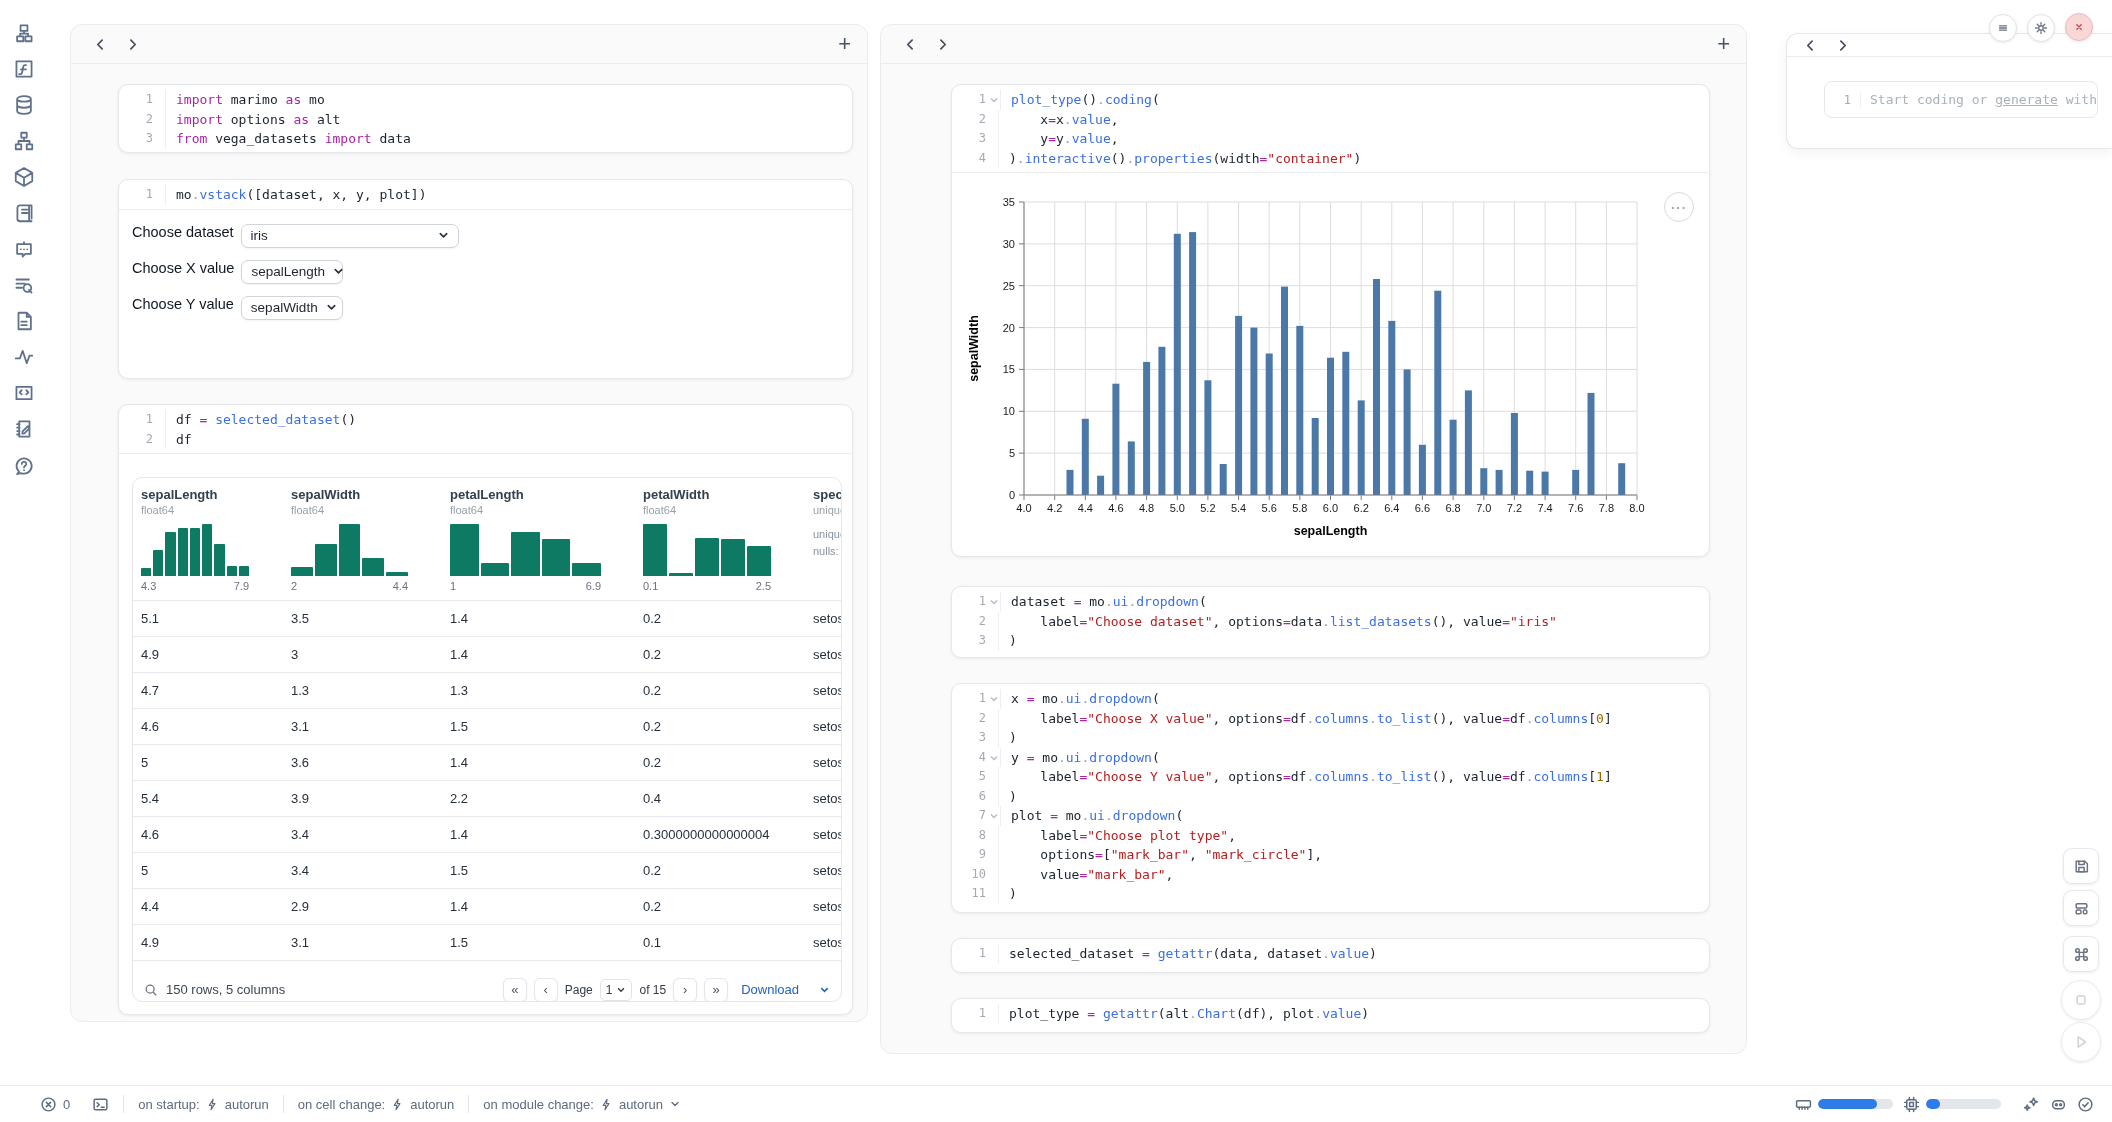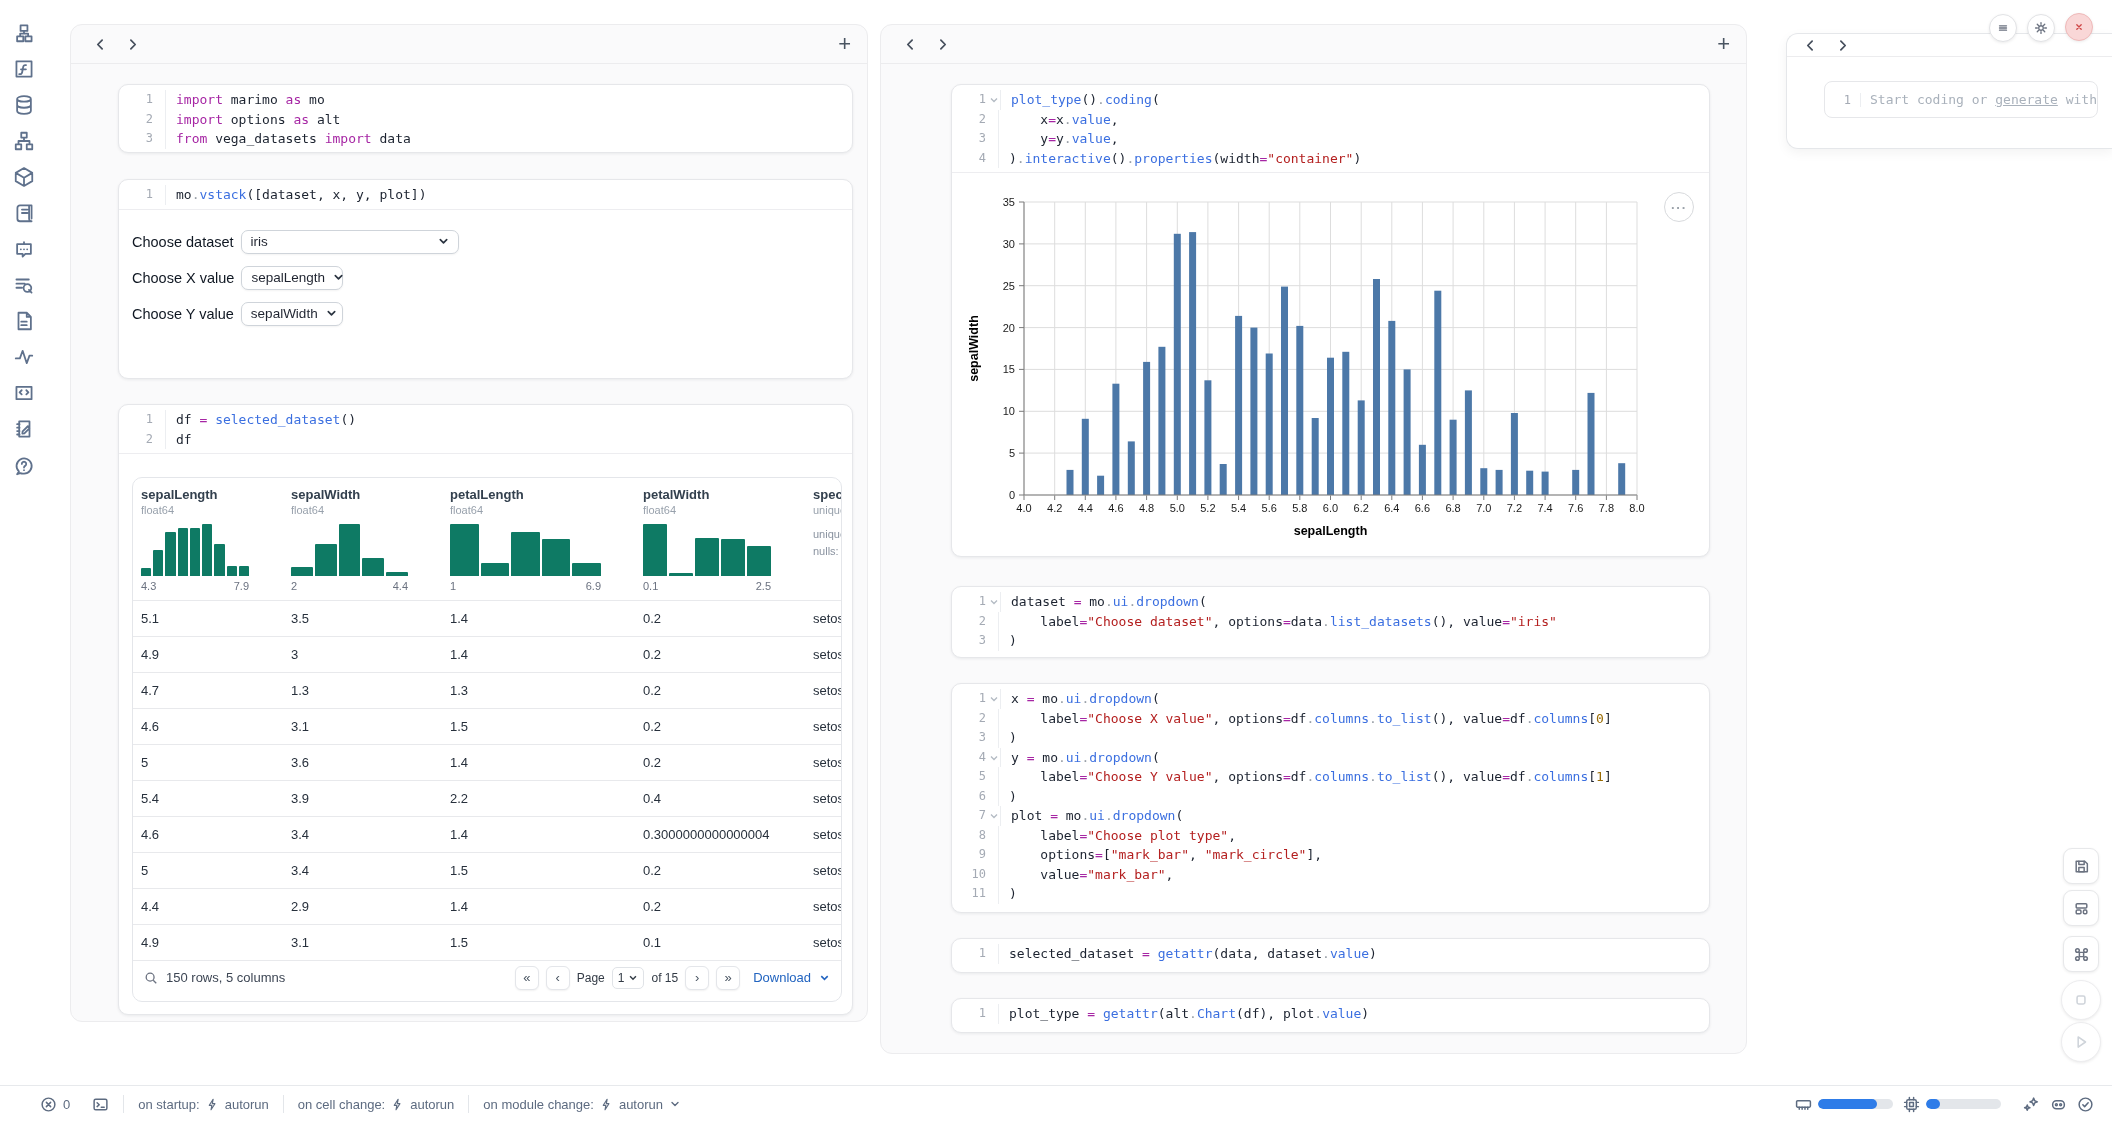--- a/index.html
+++ b/index.html
@@ -20,46 +20,46 @@
   .cell{position:absolute;background:#fff;border:1px solid #e6e7ea;border-radius:10px;box-shadow:0 1px 3px rgba(16,24,40,.07);overflow:hidden;}
   .code{font-family:"DejaVu Sans Mono",monospace;font-size:13px;line-height:19.5px;padding:5px 0 4px;}
   .cline{display:flex;}
   .gut{flex:none;width:34px;text-align:right;color:#a4aab4;font-size:12px;padding-right:12px;border-right:1px solid #eceef1;position:relative;}
   .foldsvg{position:absolute;right:1px;top:5px;width:10px;height:10px;}
   .src{padding-left:10px;white-space:pre;}
   .t-kw{color:#a626a4}.t-fn{color:#3b6fe0}.t-str{color:#b42020}.t-num{color:#996a00}.t-op{color:#9aa0a8}.t-pl{color:#1c2330}
   .codesep{border-top:1px solid #ededf0;}
   
   .controls{padding:14px 0 0 13px;}
-  .ctl-row{display:flex;align-items:center;height:36px;}
+  .ctl-row{display:flex;height:36px;}
   .ctl-label{font-size:14.5px;color:#0f1722;margin-right:7px;}
   .sel{display:inline-flex;align-items:center;justify-content:space-between;border:1px solid #cfd4da;border-radius:7px;background:#fff;box-shadow:0 1px 2px rgba(0,0,0,.05);font-size:13.5px;color:#1f2430;padding:0 9px;height:24px;box-sizing:border-box;cursor:pointer;}
   .sel svg{width:11px;height:11px;stroke:#2b3440;fill:none;stroke-width:1.8;stroke-linecap:round;stroke-linejoin:round;flex:none;margin-left:8px;}
   
   .table{position:absolute;border:1px solid #e4e6ea;border-radius:10px;background:#fff;overflow:hidden;}
   .thead{display:grid;padding:9px 0 0;}
   .th{padding-left:8px;overflow:hidden;white-space:nowrap;}
   .cname{font-size:13px;font-weight:bold;color:#33404e;}
   .ctype{font-size:11px;color:#98a1ac;margin-top:2px;}
   .histbox{display:flex;align-items:flex-end;gap:2px;height:52px;margin-top:8px;}
   .hbar{flex:1;border-radius:1px 1px 0 0;}
   .minmax{display:flex;justify-content:space-between;font-size:11px;color:#6b7280;margin-top:4px;}
   .cmeta{font-size:11px;color:#8a93a0;margin-top:10px;line-height:17px;}
   .tbody{margin-top:8px;}
   .tr{display:grid;border-top:1px solid #e8e9ec;height:35px;align-items:center;}
   .td{padding-left:8px;font-size:13px;color:#27303c;overflow:hidden;white-space:nowrap;}
-  .tfoot{border-top:1px solid #e8e9ec;height:33px;display:flex;align-items:center;padding:0 11px;}
+  .tfoot{border-top:1px solid #e8e9ec;height:33px;display:flex;align-items:center;padding:12px 11px;}
   .tfoot .summary{font-size:13px;color:#3d4654;margin-left:8px;}
   .tfoot svg.search{width:14px;height:14px;stroke:#6b7280;fill:none;stroke-width:1.5;}
   .pager{margin-left:auto;display:flex;align-items:center;gap:7px;}
   .pg-btn{width:22px;height:22px;border:1px solid #e4e6ea;border-radius:6px;background:#fff;box-shadow:0 1px 2px rgba(0,0,0,.06);display:flex;align-items:center;justify-content:center;font-size:13px;color:#4a5562;cursor:pointer;}
   .pg-txt{font-size:12px;color:#333b46;}
   .pg-sel{display:inline-flex;align-items:center;border:1px solid #e0e3e7;border-radius:5px;height:20px;padding:0 5px;font-size:12px;color:#333b46;background:#fff;cursor:pointer;}
   .pg-sel svg{width:10px;height:10px;stroke:#333b46;fill:none;stroke-width:1.7;margin-left:4px;}
-  .dl{font-size:13px;color:#2264c0;display:flex;align-items:center;gap:8px;margin-left:6px;cursor:pointer;}
+  .dl{font-size:13px;color:#2264c0;display:flex;align-items:center;gap:20px;margin-left:6px;cursor:pointer;}
   .dl svg{width:11px;height:11px;stroke:#2264c0;fill:none;stroke-width:1.7;}
   
   #chart-wrap{position:absolute;left:10px;top:92px;}
   #chart .grid{stroke:#ddd;stroke-width:1;}
   #chart .dom{stroke:#7b7b7b;stroke-width:1;}
   #chart .tick{stroke:#7b7b7b;stroke-width:1;}
   #chart .xlab,#chart .ylab{font-family:"Liberation Sans",sans-serif;font-size:11px;fill:#1b1b1b;}
   #chart .xlab{text-anchor:middle;}
   #chart .ylab{text-anchor:end;}
   #chart .title{font-family:"Liberation Sans",sans-serif;font-size:12.5px;font-weight:bold;fill:#000;text-anchor:middle;}

